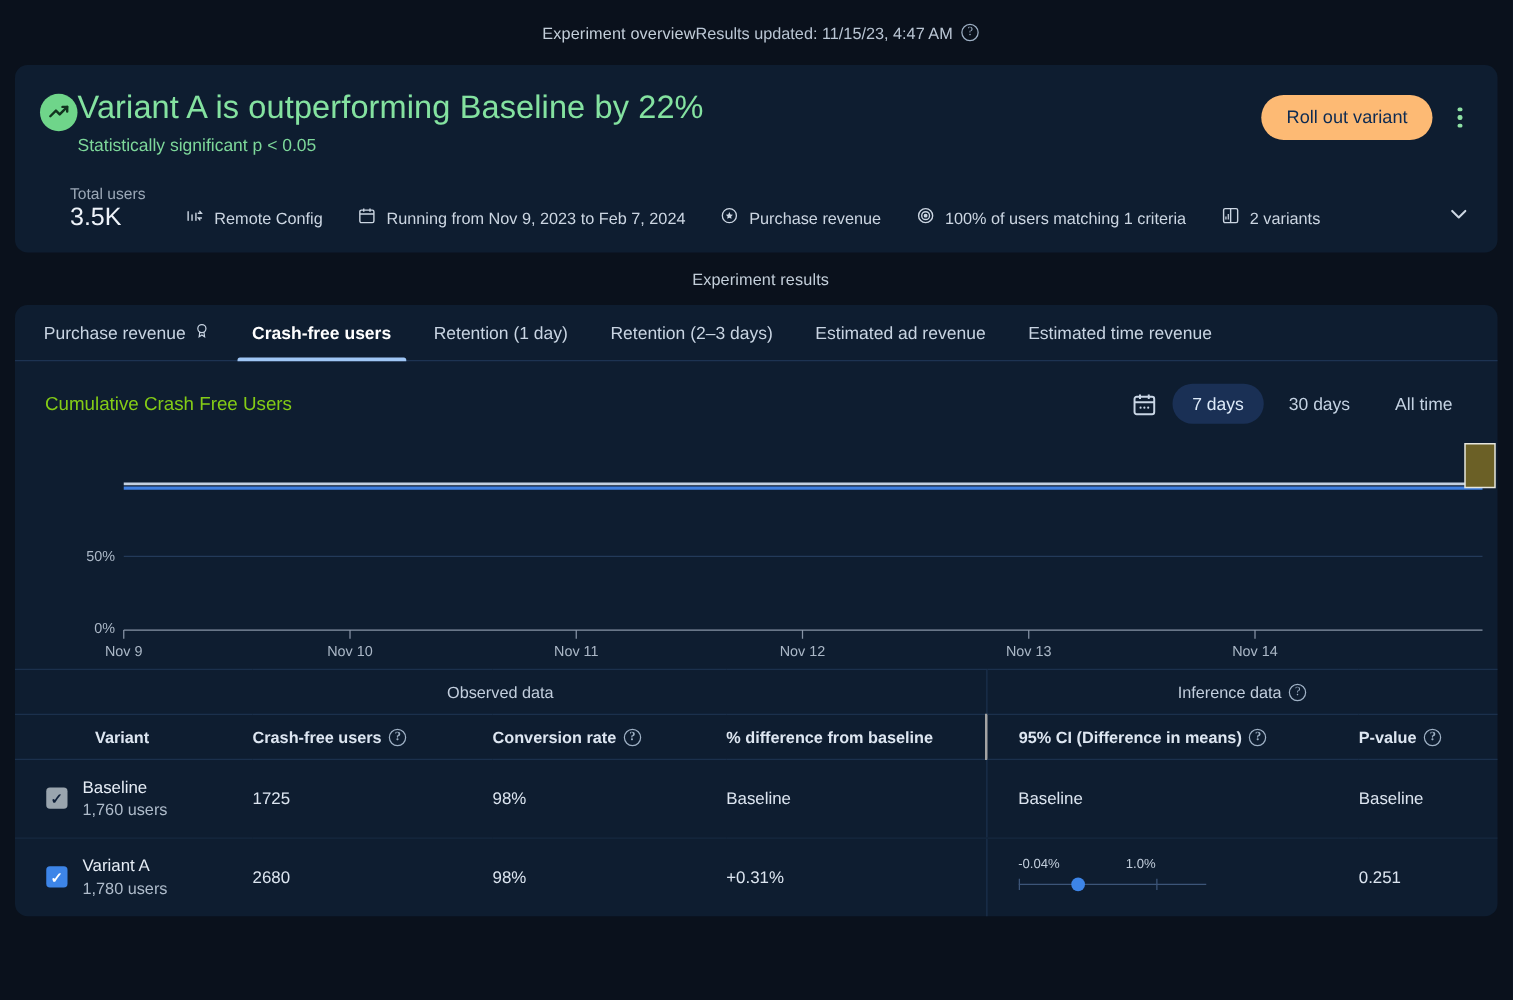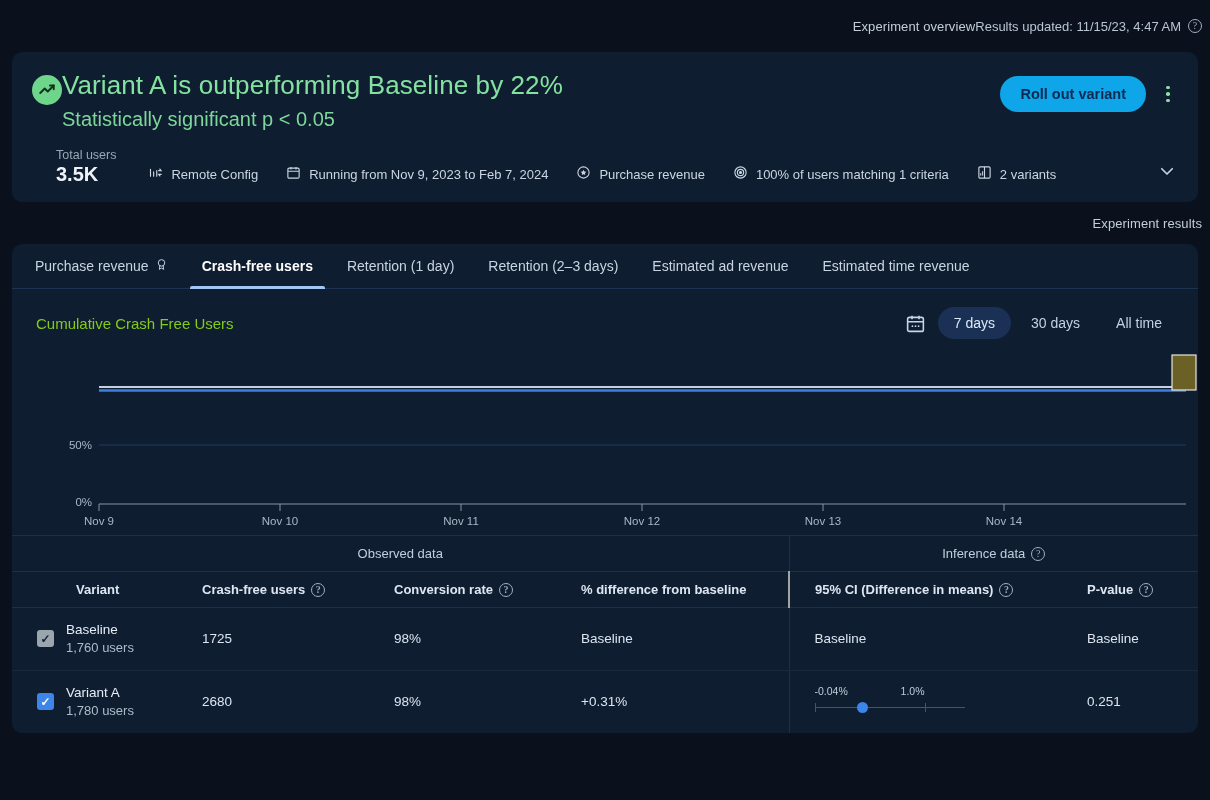--- a/index.html
+++ b/index.html
@@ -12,21 +12,21 @@
   }
 
   
   .section-label {
     font-size: 13px;
     color: #c3ced9;
     padding-left: 15px;
     letter-spacing: .1px;
   }
   .topbar {
-    display: flex; align-items: center; justify-content: flex-end;
+    display: flex; align-items: center; justify-content: center;
     height: 52px; padding-right: 8px;
   }
   .results-updated {
     display: flex; align-items: center; gap: 7px;
     font-size: 13px; color: #b9c5d3;
   }
 
   
   .help-icon {
     width: 14px; height: 14px; border-radius: 50%;
@@ -48,45 +48,45 @@
   .headline-wrap { display: flex; padding-left: 4px; }
   .trend-badge {
     width: 30px; height: 30px; border-radius: 50%;
     background: #6fd58a; flex: 0 0 auto; margin-top: 5px;
     display: flex; align-items: center; justify-content: center;
   }
   .headline {
     font-size: 26px; font-weight: 400; color: #84e2a0;
     line-height: 1.2; letter-spacing: .1px;
   }
-  .subhead { font-size: 20px; color: #7dd79a; margin-top: 7px; }
+  .subhead { font-size: 14px; color: #7dd79a; margin-top: 7px; }
 
   .actions { display: flex; align-items: center; gap: 8px; padding-top: 6px; }
   .rollout-btn {
-    background: #0ea5e9; color: #0c2a52;
+    background: #fdba74; color: #0c2a52;
     border: none; border-radius: 18px;
     padding: 0 20px; height: 36px;
-    font-size: 14.5px; font-weight: bold;
+    font-size: 14.5px; font-weight: normal;
     font-family: "Liberation Sans", sans-serif;
     cursor: pointer; white-space: nowrap;
   }
   .kebab {
     width: 28px; height: 32px; display: flex; flex-direction: column;
     align-items: center; justify-content: center; gap: 3px; cursor: pointer;
   }
   .kebab i { width: 3.5px; height: 3.5px; border-radius: 50%; background: #8ee0a4; display: block; }
 
   
   .meta-row {
     position: absolute; left: 20px; right: 16px; bottom: 16px;
     display: flex; align-items: flex-end; gap: 0;
   }
   .total-users { margin-right: 32px; padding-left: 24px; }
   .total-users .lbl { font-size: 12.5px; color: #9aa7b6; }
-  .total-users .val { font-size: 20px; font-weight: bold; color: #eef3f9; margin-top: 1px; }
+  .total-users .val { font-size: 20px; font-weight: normal; color: #eef3f9; margin-top: 1px; }
   .meta-item {
     display: flex; align-items: center; gap: 8px;
     font-size: 13px; color: #ccd6e2; margin-right: 28px; white-space: nowrap;
     padding-bottom: 3px;
   }
   .meta-item svg { flex: 0 0 auto; }
   .chevron-btn {
     margin-left: auto; width: 30px; height: 30px; cursor: pointer;
     display: flex; align-items: center; justify-content: center;
   }

